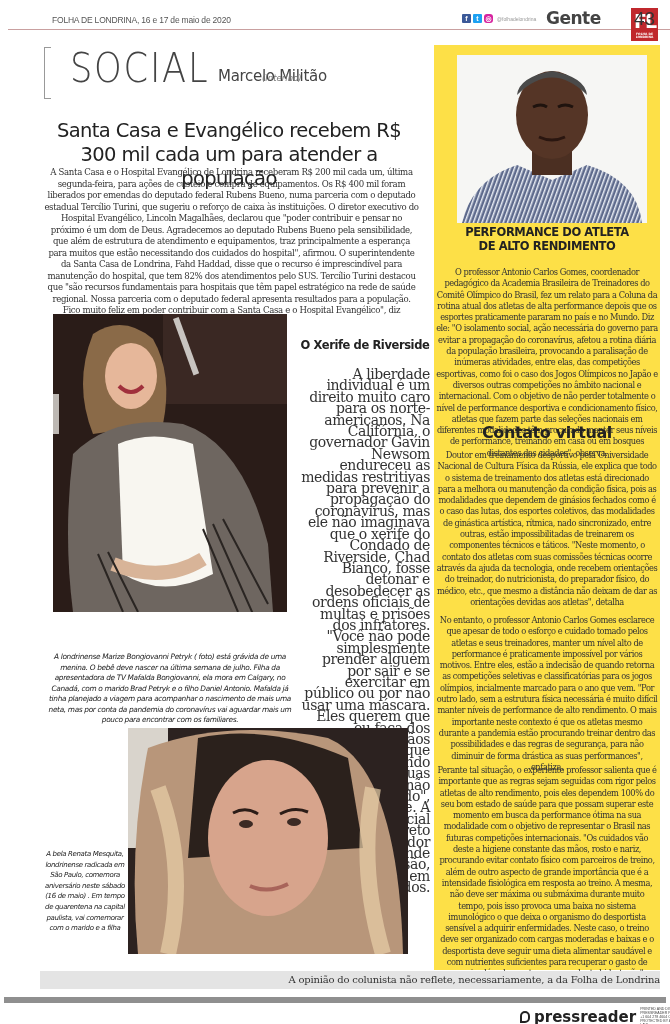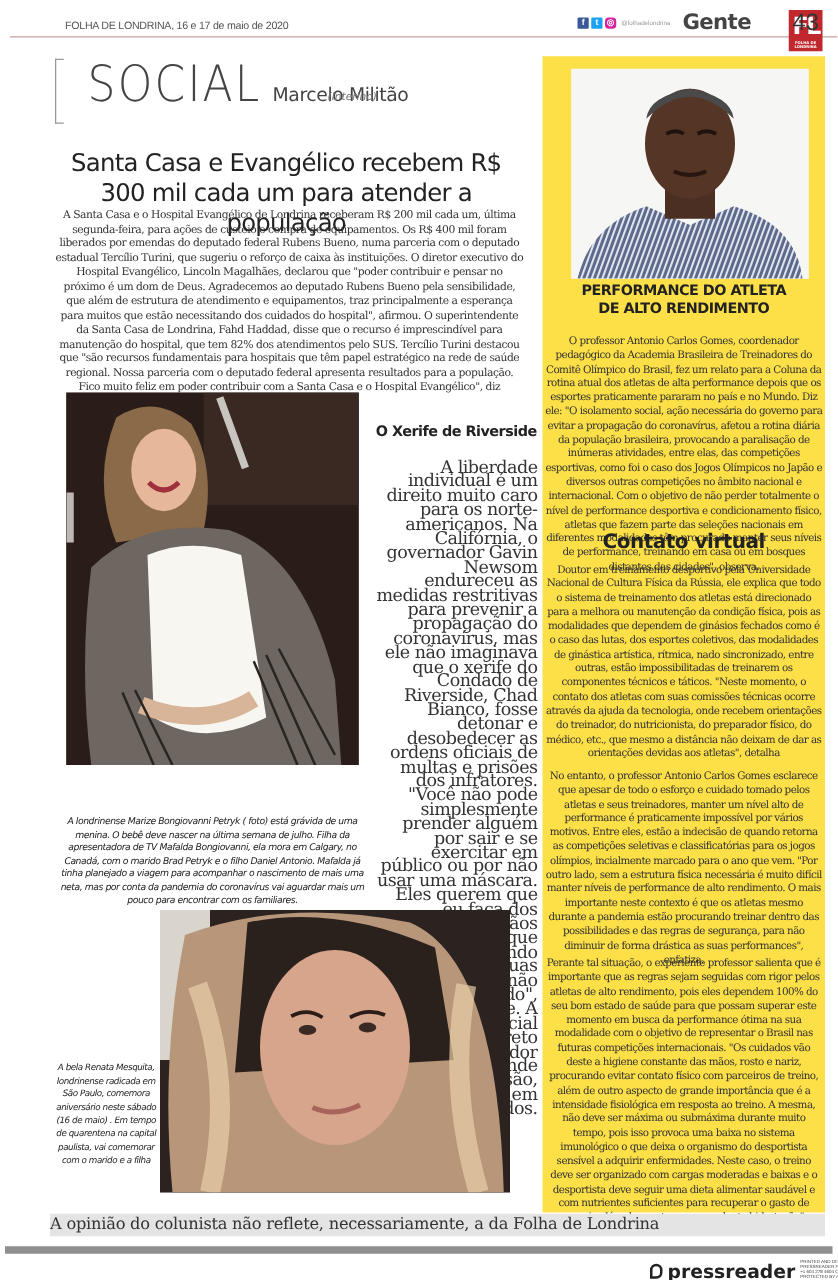--- a/index.html
+++ b/index.html
@@ -38,21 +38,21 @@
   
   .xerife-title { left:300px; top:338px; width:130px; text-align:center; font-family:"DejaVu Sans", sans-serif; font-weight:bold; font-size:11.5px; line-height:15px; color:#222; letter-spacing:-0.4px; }
   .xerife-body { left:300px; top:369px; width:130px; text-align:right; font-size:14px; line-height:11.4px; color:#333; letter-spacing:-0.4px; }
 
   
   .sidebar { left:434px; top:45px; width:226px; height:925px; background:#fde047; }
   .side-h { position:absolute; left:0; width:226px; text-align:center; font-family:"DejaVu Sans", sans-serif; font-weight:bold; color:#222; letter-spacing:-0.4px; }
   .side-p { position:absolute; left:2px; width:222px; text-align:center; font-size:8.3px; line-height:11.3px; color:#333; letter-spacing:-0.45px;margin-top:13px; }
 
   
-  .disclaimer { left:40px; top:971px; width:620px; height:18px; background:#e4e4e4; text-align:left; font-size:13px; line-height:18px; color:#333; letter-spacing:-0.2px; }
+  .disclaimer { left:40px; top:971px; width:620px; height:18px; background:#e4e4e4; text-align:right; font-size:10px; line-height:18px; color:#333; letter-spacing:-0.2px; }
   .footer-bar { left:4px; top:997px; width:662px; height:6px; background:#8f8f8f; }
   .pressreader { left:520px; top:1007px; display:flex; align-items:center; gap:4px; }
   .pr-logo { width:10px; height:12px; border:2px solid #222; border-radius:6px 6px 6px 0; box-sizing:border-box; }
   .pr-name { font-family:"DejaVu Sans", sans-serif; font-weight:bold; font-size:15px; color:#222; }
   .pr-small { font-family:"Liberation Sans", sans-serif; font-size:3.6px; line-height:4px; color:#444; width:58px; }
 </style>
 </head>
 <body>
 
 <div class="abs hdr-date">FOLHA DE LONDRINA, 16 e 17 de maio de 2020</div>

